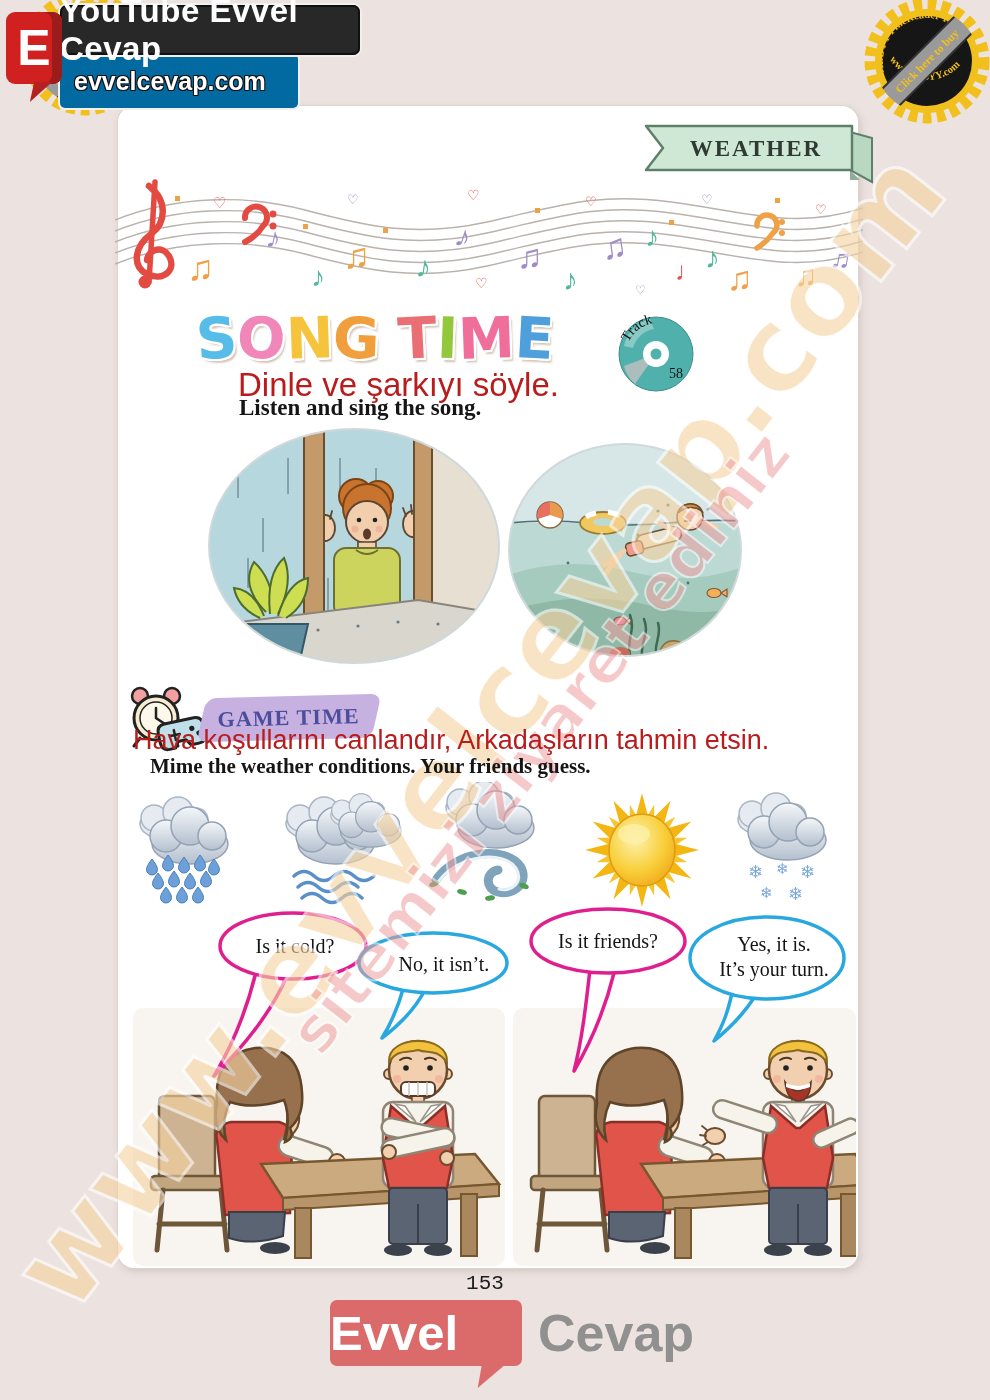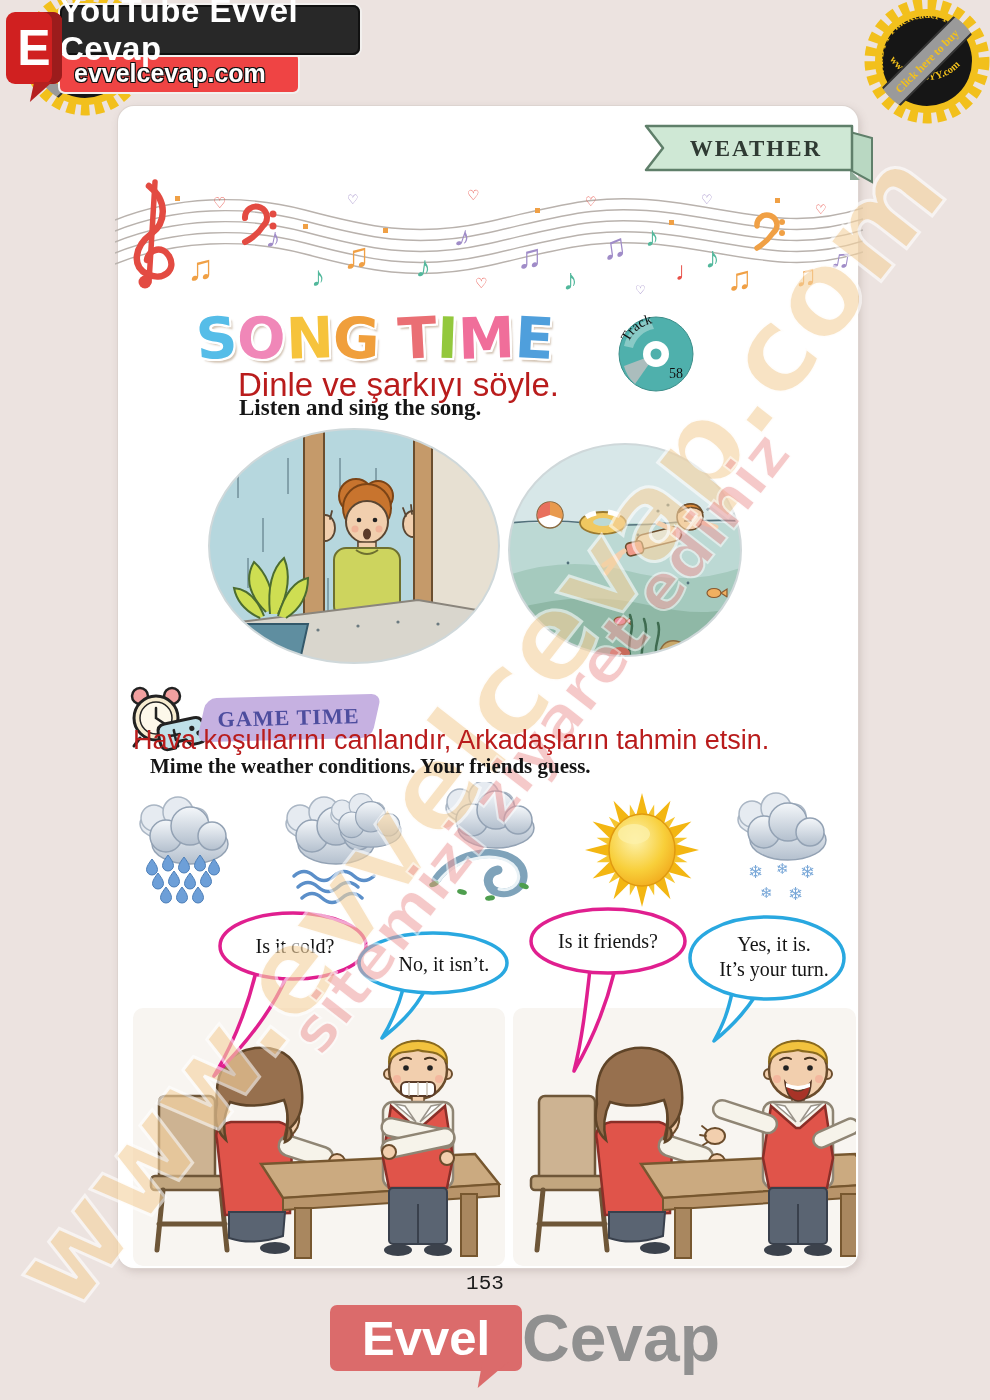--- a/index.html
+++ b/index.html
@@ -19,22 +19,22 @@
 
   
   .yt-banner{
     left:60px;top:5px;width:300px;height:50px;z-index:95;
     background:#282828;border-radius:7px;
     box-shadow:0 0 0 2px #f2f0ee, inset 0 0 0 2px #111;
     display:flex;align-items:center;justify-content:center;
     color:#fff;font-size:33px;font-weight:bold;letter-spacing:.5px;
   }
   .site-banner{
-    left:60px;top:54px;width:224px;height:38px;z-index:94;
-    background:#ef4444;border-radius:5px;
+    left:60px;top:54px;width:224px;height:54px;z-index:94;
+    background:#0369a1;border-radius:5px;
     box-shadow:0 0 0 2px #f2f0ee;
     display:flex;align-items:center;justify-content:flex-start;padding-left:14px;
     color:#fff;font-size:25px;font-weight:bold;
     text-shadow:1px 1px 0 #111,-1px 1px 0 #111,1px -1px 0 #111,-1px -1px 0 #111;
   }
   .e-logo{
     left:6px;top:12px;width:56px;height:72px;z-index:96;
     background:#d02020;border-radius:9px;
     box-shadow:inset -10px 0 0 #9c1c1c;
     display:flex;align-items:center;justify-content:center;
@@ -111,29 +111,29 @@
 
   
   .panel{background:#f8f5f1;border-radius:10px;z-index:5;}
 
   
   .page-number{left:440px;top:1272px;width:90px;text-align:center;z-index:20;
     font-family:Liberation Mono, monospace;font-size:21px;color:#1c1c1c;}
   .footer-logo{left:330px;top:1300px;z-index:20;display:flex;align-items:center;}
   .footer-red{
     width:192px;height:66px;background:#db6b6b;border-radius:7px;
-    display:flex;align-items:center;justify-content:center;
+    display:flex;align-items:center;
     color:#fff;font-size:49px;font-weight:bold;
   }
   .footer-tail{
     position:absolute;left:150px;top:62px;width:0;height:0;
     border-top:26px solid #db6b6b;border-right:26px solid transparent;
     transform:skewX(-10deg);
   }
-  .footer-gray{color:#909090;font-size:66px;font-weight:bold;}
+  .footer-gray{margin-left:16px;color:#909090;font-size:52px;font-weight:bold;}
 
   svg text{font-family:"Liberation Serif",serif;}
 </style>
 </head>
 <body>
 
 <svg width="0" height="0" style="position:absolute" aria-hidden="true">
   <defs>
     <linearGradient id="cloudG" x1="0" y1="0" x2="0" y2="1">
       <stop offset="0" stop-color="#f4f7fa"></stop>

